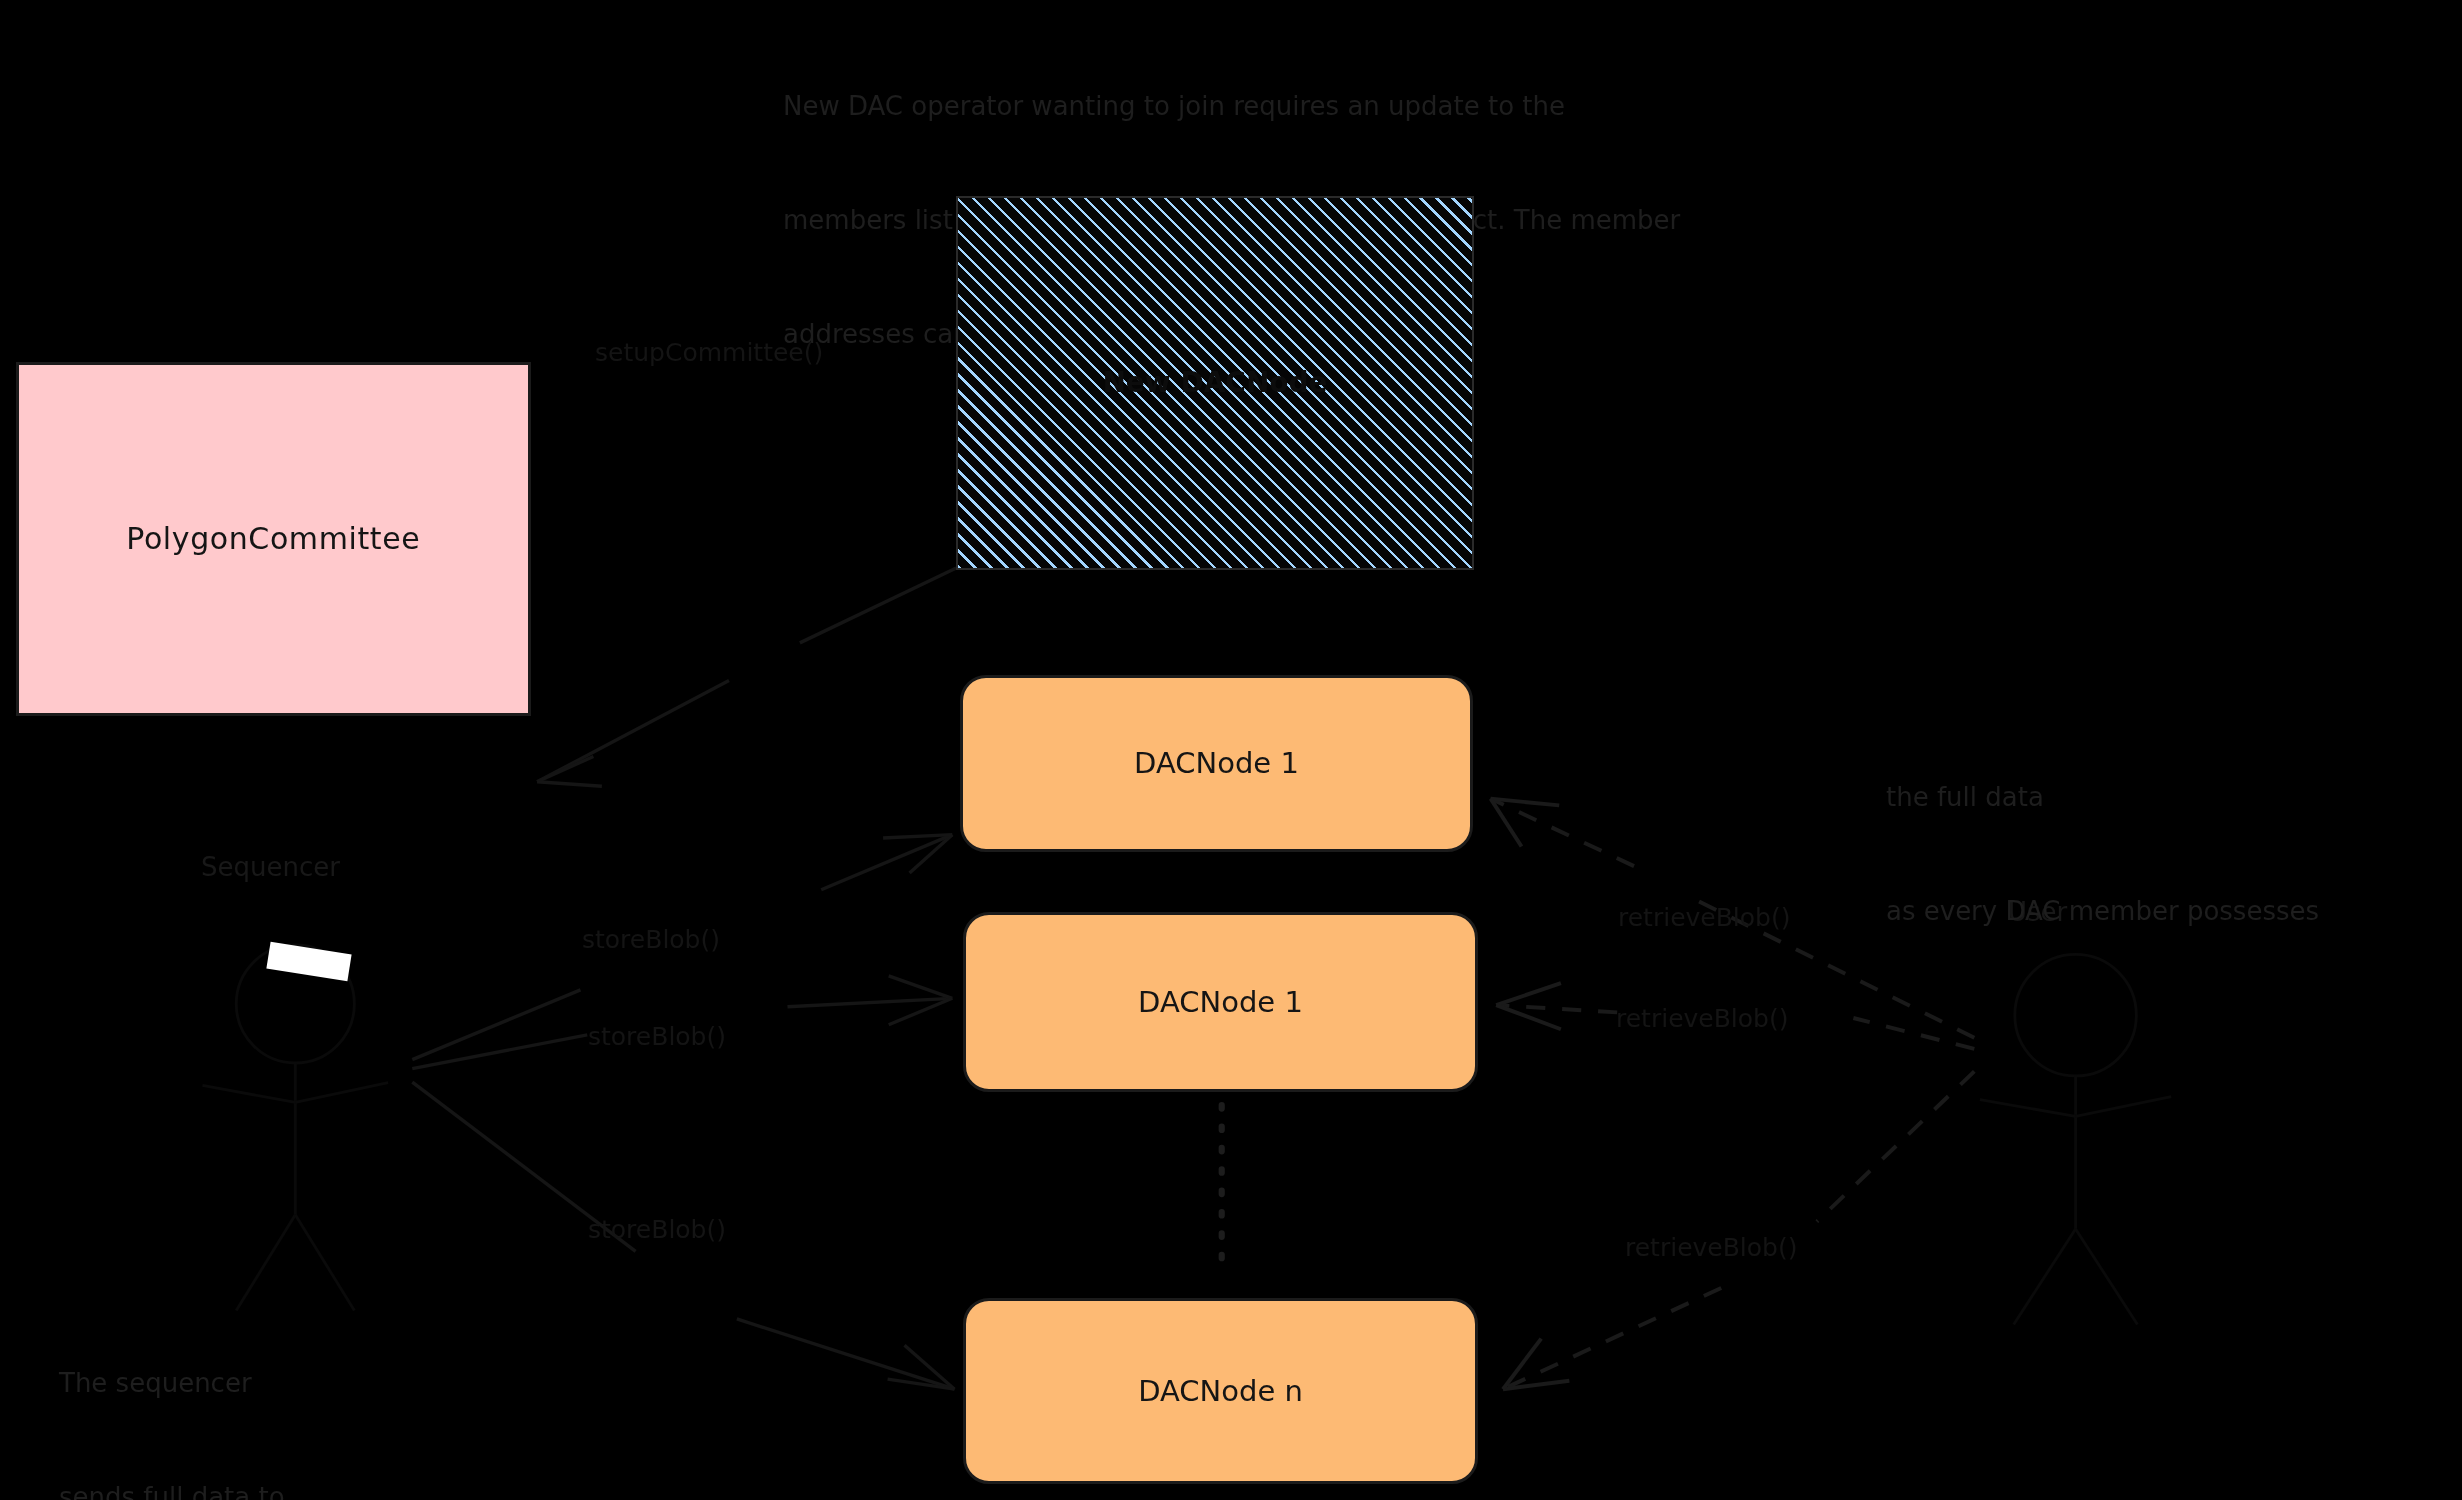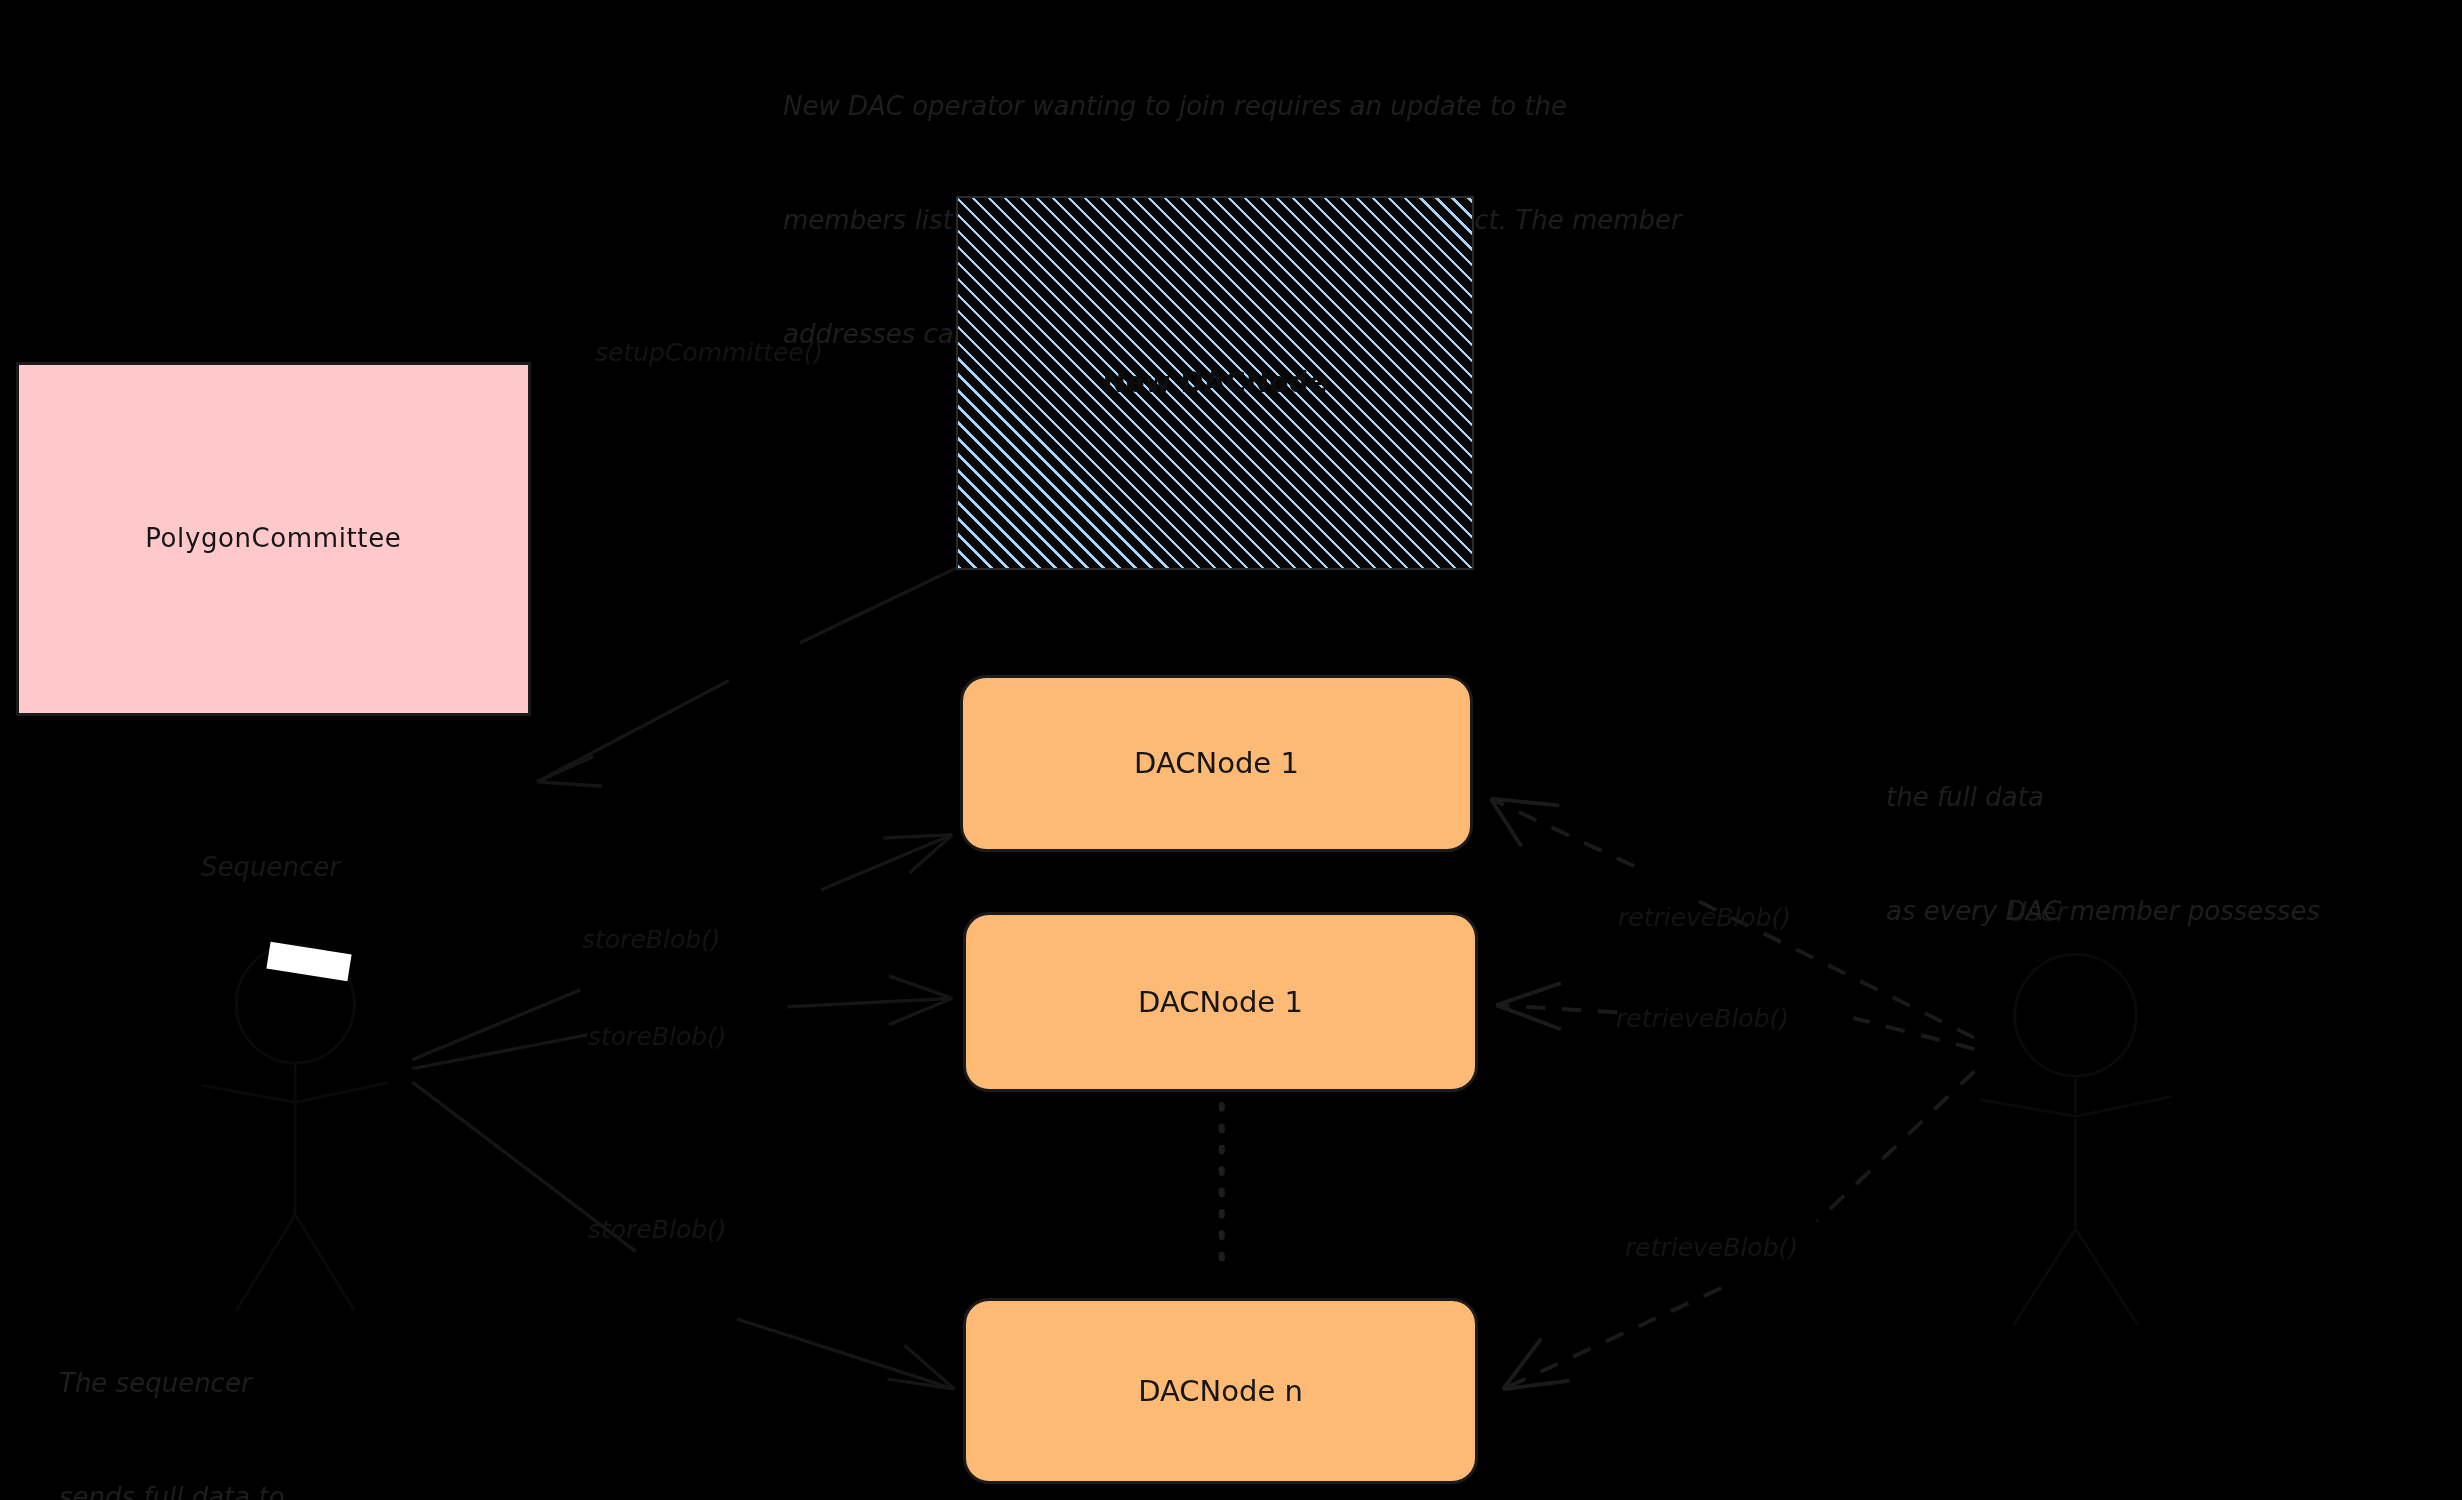--- a/index.html
+++ b/index.html
@@ -34,21 +34,21 @@
     text-align: center;
   }
   .box .line {
     font-size: 29px;
     color: #151515;
     line-height: 1.45;
     font-family: "DejaVu Sans", sans-serif;
   }
   .box-dac { background: #fdba74; border-radius: 26px; }
   .box-pink { background: #ffc9cc; }
-  .box-pink .line { font-size: 26px; letter-spacing: 0.6px; }
+  .box-pink .line { font-size: 30px; letter-spacing: 0.6px; }
 
   
   .box-hatch {
     background-color: #050505;
     background-image: repeating-linear-gradient(
         45deg,
         #a3d5fe 0px, #a3d5fe 2.3px,
         #050505 2.3px, #050505 11.3px
     );
     border: 2.8px solid #2a2a2a;
@@ -58,21 +58,20 @@
     font-size: 28px;
     font-weight: bold;
   }
 
   
   .txt {
     position: absolute;
     color: #1c1c1c;
     white-space: pre;
     font-family: "DejaVu Sans", sans-serif;
-    font-style: italic;
   }
   .annotation {
     font-size: 26px;
     line-height: 1.46;
     color: #1e1e1e;
   }
   .edge-label {
     font-size: 25px;
     color: #141414;
   }

